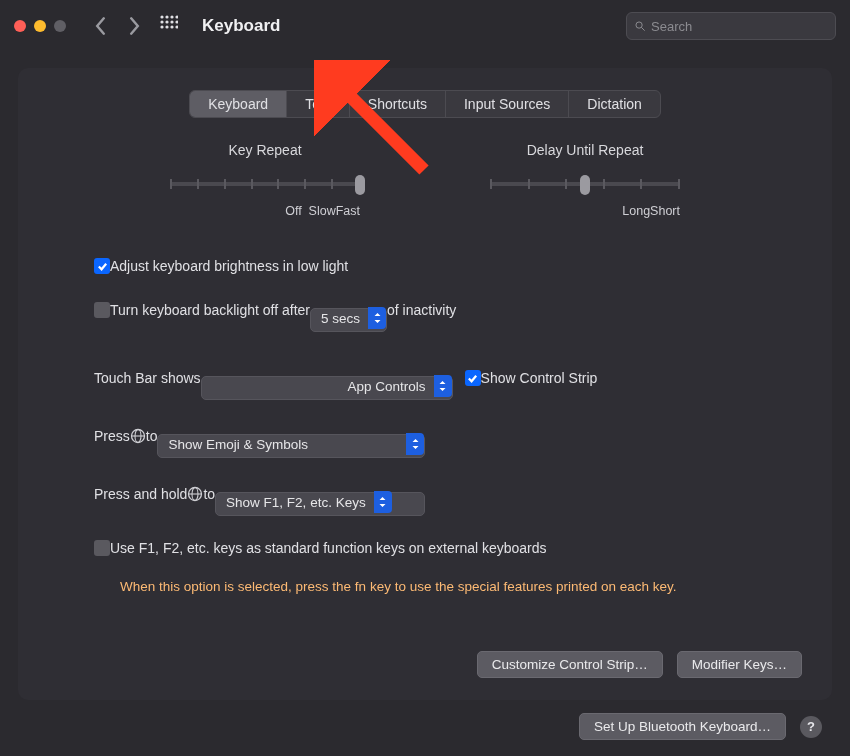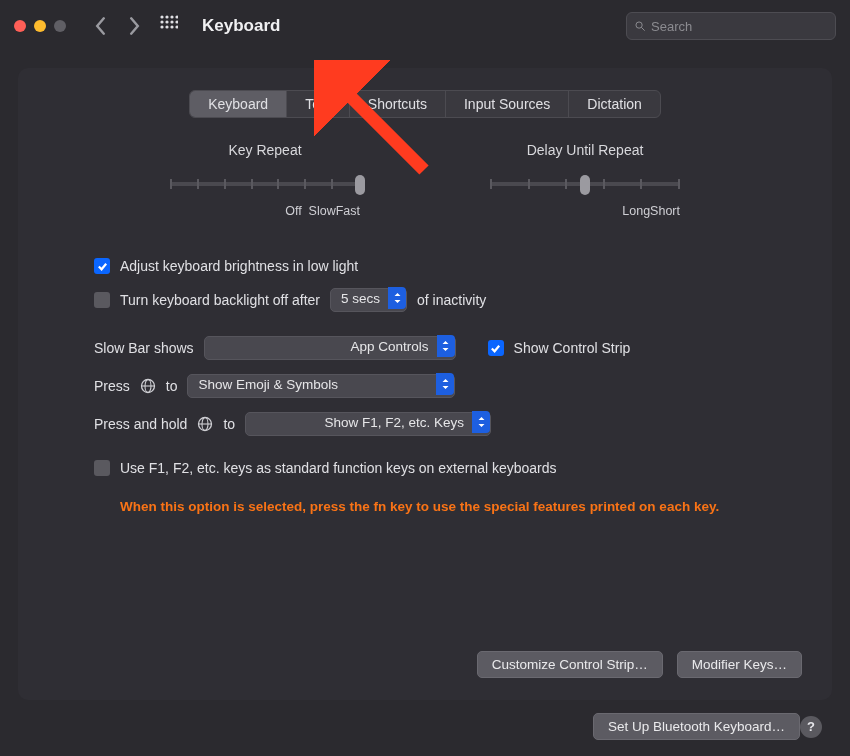--- a/index.html
+++ b/index.html
@@ -26,34 +26,34 @@
   .sliders { display: flex; justify-content: center; gap: 130px; margin-bottom: 40px; }
   .slg { text-align: center; }
   .slg-title { font-size: 14px; color: #d8d8dc; margin-bottom: 14px; }
   .slider { position: relative; height: 24px; margin-bottom: 8px; }
   .track { position: absolute; top: 10px; left: 0; right: 0; height: 4px; background: #4a494f; border-radius: 2px; }
   .ticks { position: absolute; inset: 0; display: flex; justify-content: space-between; }
   .tick { width: 2px; height: 10px; background: #5a595f; margin-top: 7px; }
   .knob { position: absolute; top: 3px; width: 10px; height: 20px; background: #9b9aa0; border-radius: 5px; transform: translateX(-50%); }
   .sl-labels { display: flex; justify-content: flex-end; font-size: 12.5px; color: #cfcfd4; }
   .sl1 { width: 190px; } .sl2 { width: 190px; }
-  .row { display: flex; align-items: center; gap: 10px; font-size: 14px; color: #e0e0e4; margin-bottom: 14px; }
+  .row { display: flex; align-items: center; font-size: 14px; color: #e0e0e4; margin-bottom: 14px; }
   .checkbox { width: 16px; height: 16px; border-radius: 3px; background: #5a595f; display: flex; align-items: center; justify-content: center; flex-shrink: 0; }
   .checkbox.checked { background: #0a66ff; }
   .checkbox svg { width: 11px; height: 11px; stroke: #fff; stroke-width: 2.4; fill: none; }
-  .select { display: inline-flex; align-items: center; background: #49484f; border: 1px solid #56555c; border-radius: 5px; height: 24px; padding: 0 0 4px 10px; font-size: 13.5px; color: #e6e6e8; }
+  .select { display: inline-flex; align-items: center; background: #49484f; border: 1px solid #56555c; border-radius: 5px; height: 24px; padding: 0 0 4px 10px; font-size: 13.5px; color: #e6e6e8; margin-top: 20px; }
   .select .arrows { width: 18px; height: 22px; margin-left: 8px; background: #1d5fe0; border-radius: 0 4px 4px 0; display: flex; align-items: center; justify-content: center; }
   .select .arrows svg { width: 9px; height: 14px; fill: #fff; }
   .globe { display: inline-flex; width: 16px; height: 16px; vertical-align: middle; }
   .globe svg { width: 16px; height: 16px; }
   .section { margin-left: 46px; margin-bottom: 24px; }
-  .hint { font-size: 13.5px; color: #f97316; margin-left: 26px; margin-top: 4px; line-height: 1.4; max-width: 680px; font-weight: bold; }
+  .hint { font-size: 13.5px; color: #fdba74; margin-left: 26px; margin-top: 4px; line-height: 1.4; max-width: 680px; }
   .btn { background: #5c5b62; border: 1px solid #6a6970; border-radius: 5px; padding: 5px 14px; font-size: 13.5px; color: #eaeaec; cursor: default; }
   .panel-footer { position: absolute; right: 30px; bottom: 22px; display: flex; gap: 14px; }
-  .bottom-bar { position: absolute; right: 28px; bottom: 16px; display: flex; align-items: center; }
+  .bottom-bar { position: absolute; right: 28px; bottom: 16px; display: flex; align-items: center; gap: 14px; }
   .help { width: 22px; height: 22px; border-radius: 50%; background: #5a595f; color: #e6e6ea; display: flex; align-items: center; justify-content: center; font-size: 13px; font-weight: 600; }
   .arrow-annot { position: absolute; pointer-events: none; }
 </style>
 </head>
 <body>
 
 <div class="titlebar">
   <div class="traffic">
     <div class="tl red"></div>
     <div class="tl yellow"></div>
@@ -172,21 +172,21 @@
               <path d="M1 5 L4 2 L7 5 M1 9 L4 12 L7 9"></path>
             </svg>
           </span>
       </div>
       <span>of inactivity</span>
     </div>
   </div>
 
   <div class="section">
     <div class="row">
-      <span>Slow Bar shows</span>
+      <span>Touch Bar shows</span>
       <div class="select" style="width:252px;justify-content:flex-end">
         <span>App Controls</span>
         <span class="arrows">
             <svg viewBox="0 0 8 14">
               <path d="M1 5 L4 2 L7 5 M1 9 L4 12 L7 9"></path>
             </svg>
           </span>
       </div>
       <div style="width:12px"></div>
       <div class="checkbox checked">
@@ -218,21 +218,21 @@
     <div class="row">
       <span>Press and hold</span>
       <span class="globe">
           <svg viewBox="0 0 16 16">
             <circle cx="8" cy="8" r="6.5" stroke="#cfcfd4" stroke-width="1.3" fill="none"></circle>
             <ellipse cx="8" cy="8" rx="3" ry="6.5" stroke="#cfcfd4" stroke-width="1.1" fill="none"></ellipse>
             <line x1="1.5" y1="8" x2="14.5" y2="8" stroke="#cfcfd4" stroke-width="1.1"></line>
           </svg>
         </span>
       <span>to</span>
-      <div class="select" style="width:246px;justify-content:flex-end">
+      <div class="select" style="width:210px;justify-content:flex-start">
         <span>Show F1, F2, etc. Keys</span>
         <span class="arrows">
             <svg viewBox="0 0 8 14">
               <path d="M1 5 L4 2 L7 5 M1 9 L4 12 L7 9"></path>
             </svg>
           </span>
       </div>
     </div>
   </div>
 

